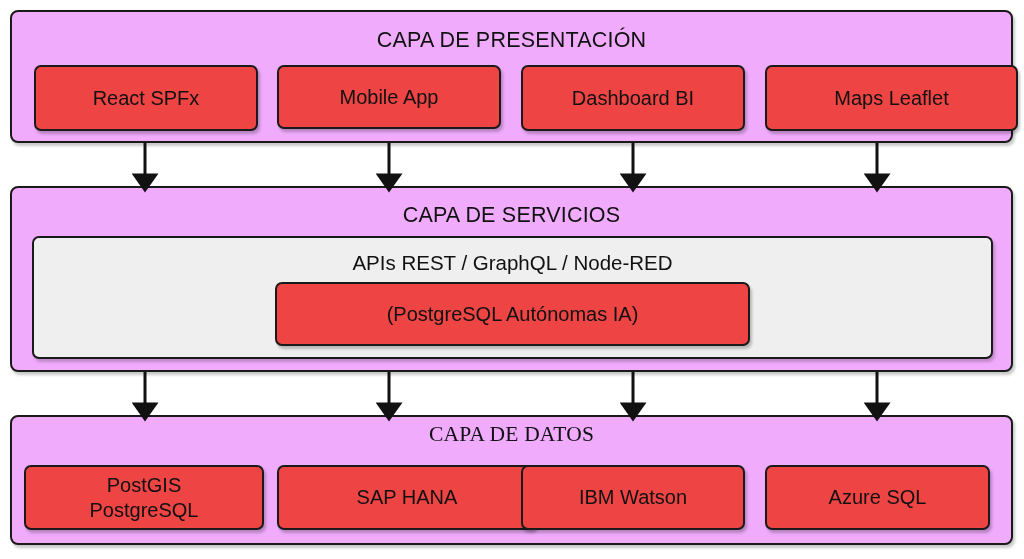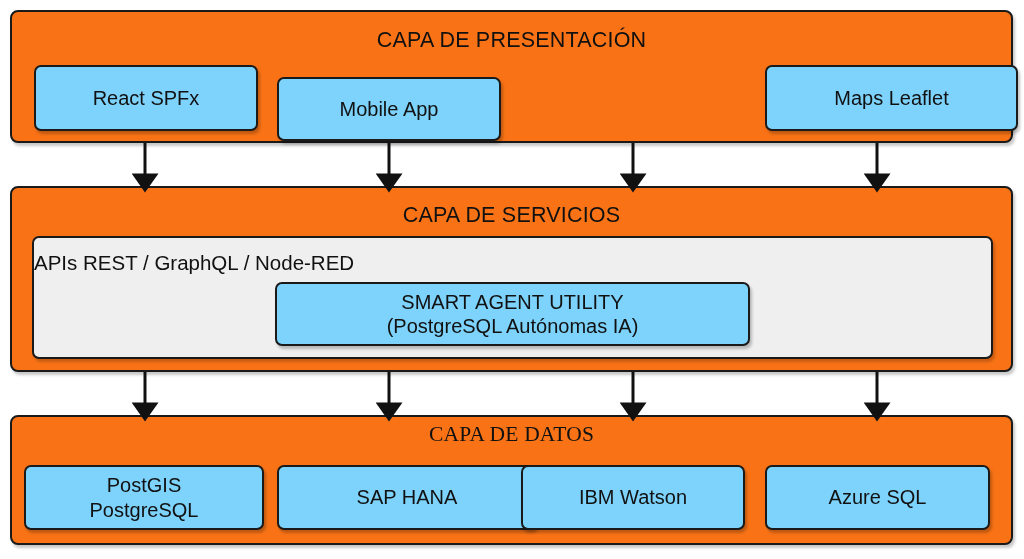--- a/index.html
+++ b/index.html
@@ -21,41 +21,41 @@
     position: absolute;
     left: 0; top: 0;
     width: 1024px;
     height: 559px;
   }
 
   
   .layer {
     position: absolute;
     box-sizing: border-box;
-    background: #f97316;
+    background: #f0abfc;
     border: 2.5px solid #1a1a1a;
     border-radius: 8px;
     box-shadow: 2px 3px 3px rgba(0,0,0,0.22);
   }
   .layer-title {
     position: absolute;
     left: 0;
     width: 100%;
     text-align: center;
     font-size: 21.5px;
     letter-spacing: 0.2px;
     color: #111111;
     white-space: nowrap;
   }
 
   
   .node {
     position: absolute;
     box-sizing: border-box;
-    background: #7dd3fc;
+    background: #ef4444;
     border: 2.5px solid #1a1a1a;
     border-radius: 7px;
     box-shadow: 2px 3px 3px rgba(0,0,0,0.24);
     display: flex;
     align-items: center;
     justify-content: flex-end;
     text-align: center;
     font-size: 20px;
     line-height: 1.22;
     color: #111111;
@@ -75,21 +75,21 @@
     box-sizing: border-box;
     background: #efefef;
     border: 2.5px solid #1a1a1a;
     border-radius: 7px;
     box-shadow: 2px 3px 3px rgba(0,0,0,0.2);
   }
   .band-title {
     position: absolute;
     left: 0;
     width: 100%;
-    text-align: left;
+    text-align: center;
     font-size: 20.5px;
     color: #111111;
     white-space: nowrap;
   }
 
   
   .arrow-layer {
     position: absolute;
     left: 0; top: 0;
     width: 1024px;
@@ -105,44 +105,48 @@
   <div class="layer" style="left:10px; top:10px; width:1003px; height:133px;">
     <div class="layer-title" style="top:16px;">CAPA DE PRESENTACIÓN</div>
   </div>
 
   <div class="node" style="left:34px; top:65px; width:224px; height:66px;">
     <span class="lines">
       <span class="ln">React SPFx</span>
     </span>
   </div>
 
-  <div class="node" style="left:277px; top:65px; width:224px; height:64px;margin-top:12px;">
+  <div class="node" style="left:277px; top:65px; width:224px; height:64px;">
     <span class="lines">
       <span class="ln">Mobile App</span>
     </span>
   </div>
 
+  <div class="node" style="left:521px; top:65px; width:224px; height:66px;">
+    <span class="lines">
+      <span class="ln">Dashboard BI</span>
+    </span>
+  </div>
 
   <div class="node" style="left:765px; top:65px; width:253px; height:66px;">
     <span class="lines">
       <span class="ln">Maps Leaflet</span>
     </span>
   </div>
 
   <div class="layer" style="left:10px; top:186px; width:1003px; height:186px;">
     <div class="layer-title" style="top:15px;">CAPA DE SERVICIOS</div>
   </div>
 
   <div class="band" style="left:32px; top:236px; width:961px; height:123px;">
     <div class="band-title" style="top:13px;">APIs REST / GraphQL / Node-RED</div>
   </div>
 
   <div class="node" style="left:275px; top:282px; width:475px; height:64px;">
     <span class="lines">
-      <span class="ln">SMART AGENT UTILITY</span>
       <span class="ln">(PostgreSQL Autónomas IA)</span>
     </span>
   </div>
 
   <div class="layer" style="left:10px; top:415px; width:1003px; height:130px;">
     <div class="layer-title" style="top:5px;font-family:Liberation Serif, serif;">CAPA DE DATOS</div>
   </div>
 
   <div class="node" style="left:24px; top:465px; width:240px; height:65px;">
     <span class="lines">

